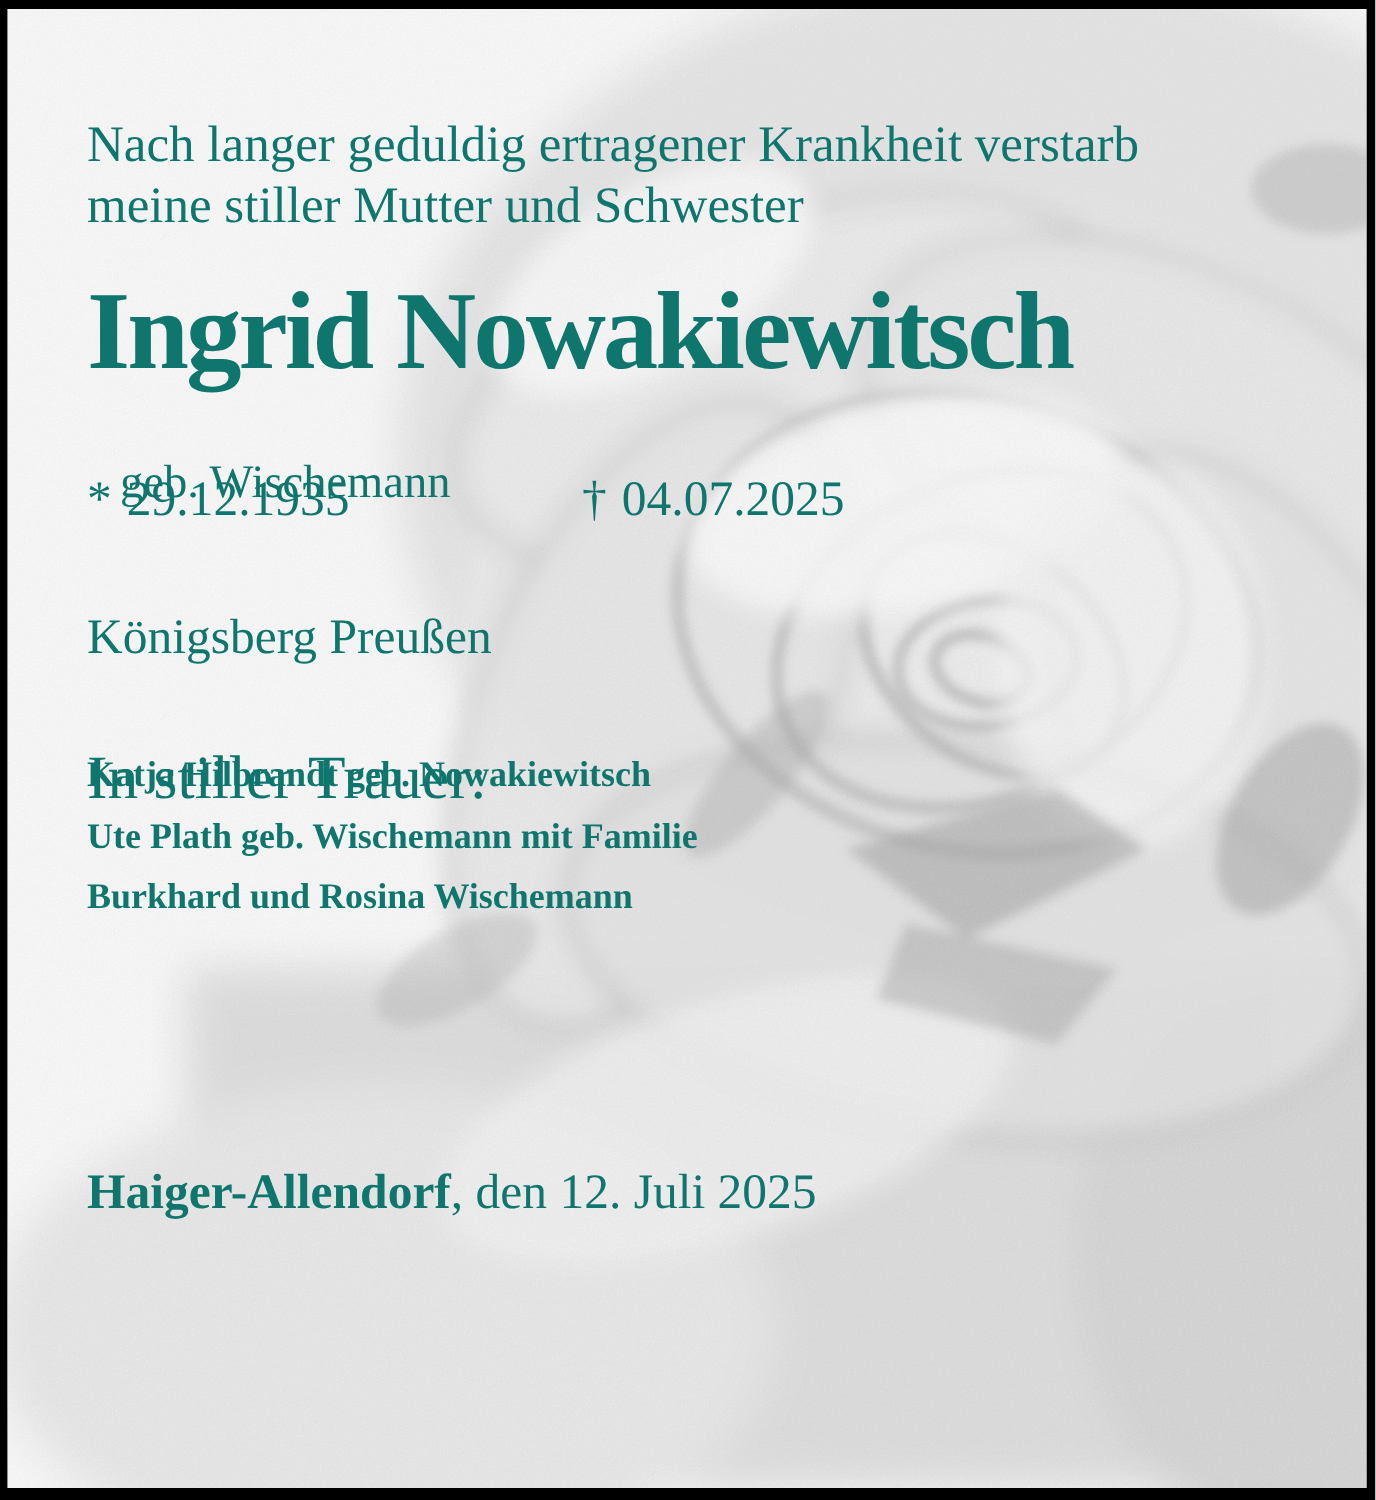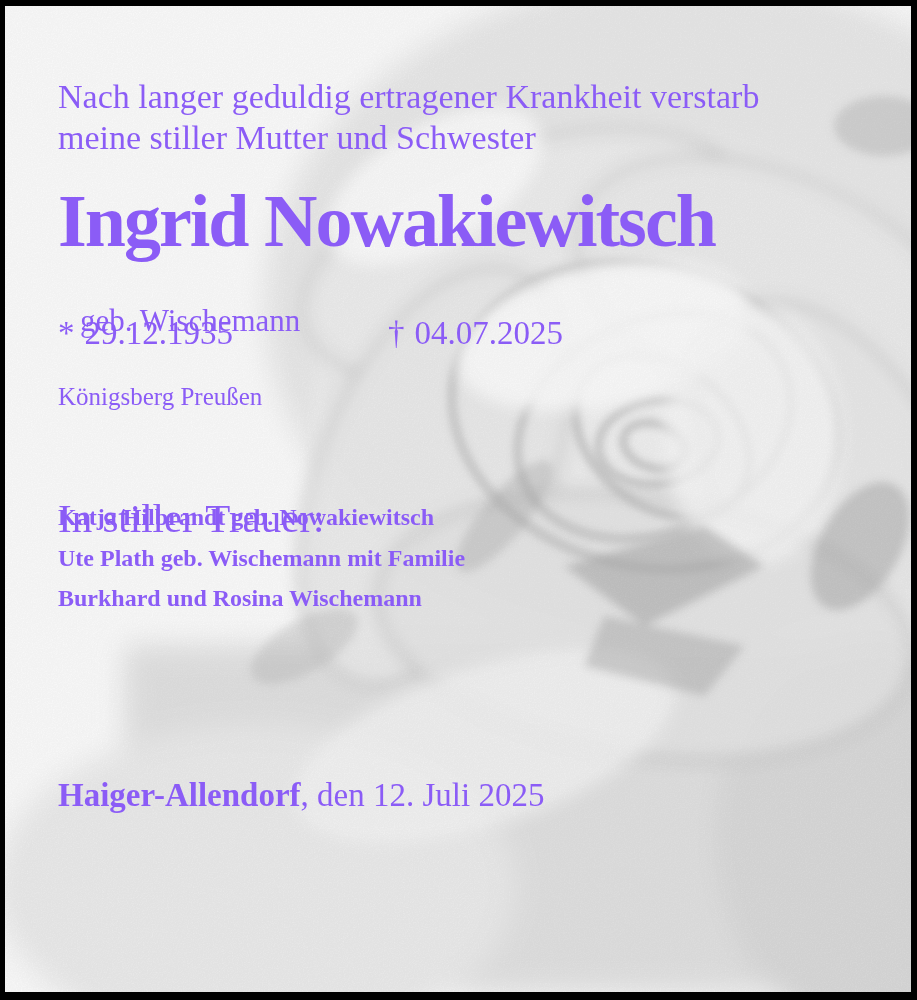--- a/index.html
+++ b/index.html
@@ -15,38 +15,38 @@
   .frame {
     position: relative;
     width: 917px;
     height: 1000px;
     box-sizing: border-box;
     border: solid #000000;
     border-width: 6px 6px 8px 5px;
     background: #ffffff;
     overflow: hidden;
     font-family: "Liberation Serif", serif;
-    color: #8b5cf6;
+    color: #0f766e;
   }
   .bg {
     position: absolute;
     inset: 0;
     width: 100%;
     height: 100%;
     display: block;
   }
   .txt { position: absolute; white-space: nowrap; }
   .intro       { left: 53px;  top: 36px;  font-size: 34px; line-height: 41px; }
   .name        { left: 53px;  top: 175px; font-size: 74px; font-weight: bold; letter-spacing: -2px; line-height: 1.1; }
   .maiden      { left: 53px;  top: 266px; font-size: 31px; margin-left: 22px; }
   .dates       { left: 53px;  top: 309px; font-size: 33px; width: 700px; height: 44px; font-family: Liberation Serif, serif; }
   .birth       { position: absolute; left: 0;   top: 0; }
   .death       { position: absolute; left: 330px; top: 0; }
   .sym         { margin-right: 10px; }
-  .birthplace  { left: 53px;  top: 352px; font-size: 25px; }
+  .birthplace  { left: 53px;  top: 368px; font-size: 33px; }
   .trauer      { left: 53px;  top: 447px; font-size: 41px; }
   .mourners    { left: 53px;  top: 491px; font-size: 24px; font-weight: bold; line-height: 40.5px; }
   .placedate   { left: 53px;  top: 738px; font-size: 33px; }
   .placedate .place { font-weight: bold; }
   .funeral     { left: 53px;  top: 823px; font-size: 33px; line-height: 41px; }
 </style>
 </head>
 <body>
 
 <div class="frame">

